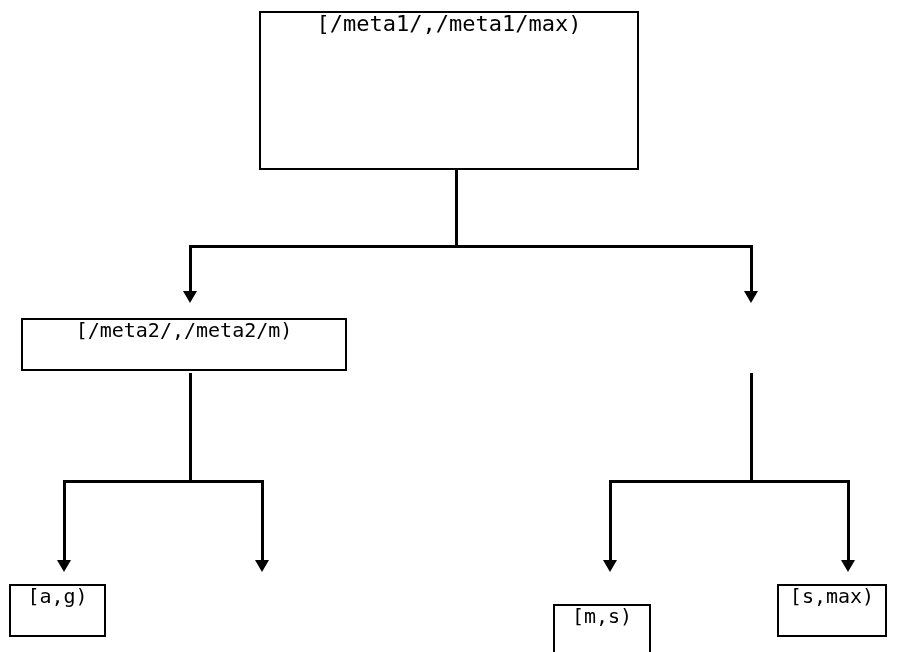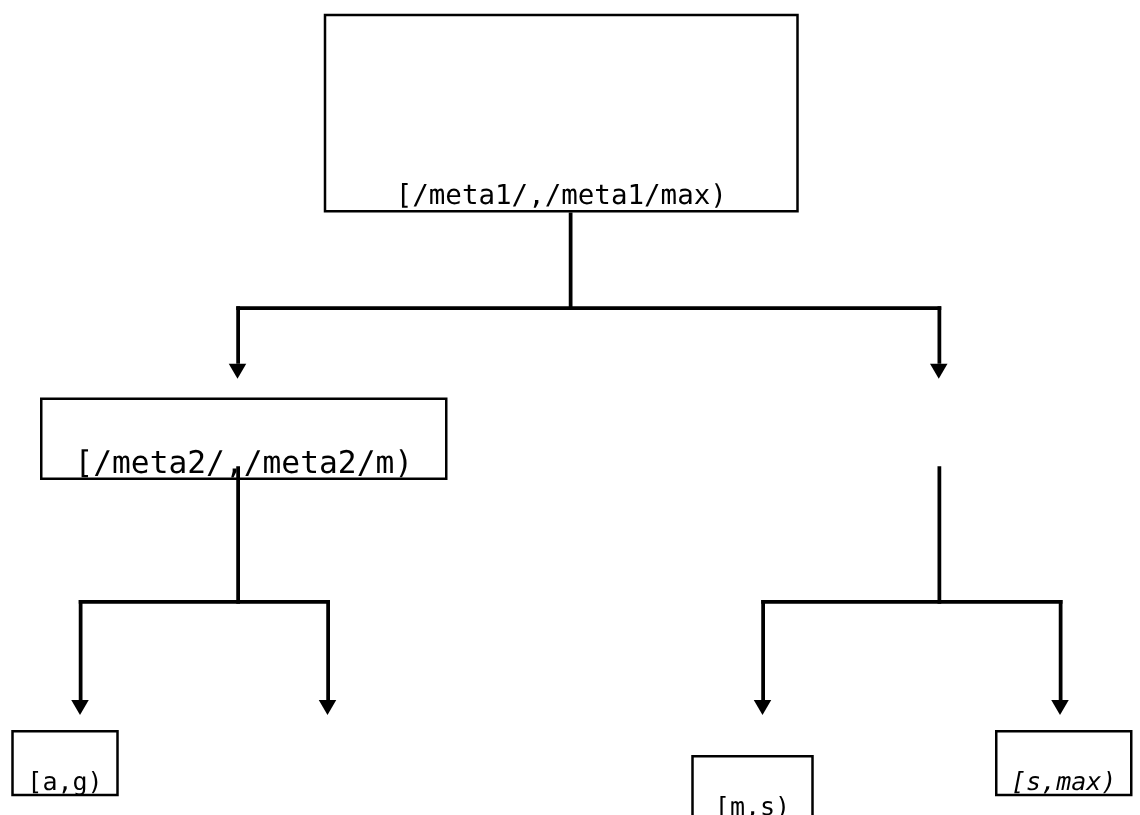--- a/index.html
+++ b/index.html
@@ -17,60 +17,60 @@
     height: 652px;
     background: #ffffff;
     overflow: hidden;
   }
   .node {
     position: absolute;
     box-sizing: border-box;
     border: 2px solid #000000;
     background: #ffffff;
     display: flex;
-    align-items: flex-end;
+    align-items: flex-start;
     justify-content: center;
     color: #000000;
     white-space: pre;
     letter-spacing: 0px;
   }
   .node-label {
     display: block;
     line-height: 1;
   }
   .node-root {
     left: 259px;
     top: 11px;
     width: 380px;
     height: 159px;
     font-size: 22px;
   }
   .node-mid-left {
-    left: 32px;
+    left: 21px;
     top: 318px;
     width: 326px;
-    height: 66px;
-    font-size: 25px;
+    height: 53px;
+    font-size: 20px;
   }
   .node-mid-right {
     left: 580px;
     top: 318px;
     width: 314px;
     height: 55px;
     font-size: 20px;
   }
   .node-leaf {
     top: 584px;
     height: 53px;
     font-size: 20px;
   }
-  .leaf-ag   { left: 9px;   width: 86px; }
+  .leaf-ag   { left: 9px;   width: 97px; }
   .leaf-gm   { left: 204px; width: 98px; }
   .leaf-ms   { left: 553px; width: 98px; margin-top: 20px; }
-  .leaf-smax { left: 796px; width: 110px; font-style: italic; }
+  .leaf-smax { left: 777px; width: 110px; }
 
   
   .edge-v {
     position: absolute;
     width: 3px;
     background: #000000;
   }
   .edge-h {
     position: absolute;
     height: 3px;

